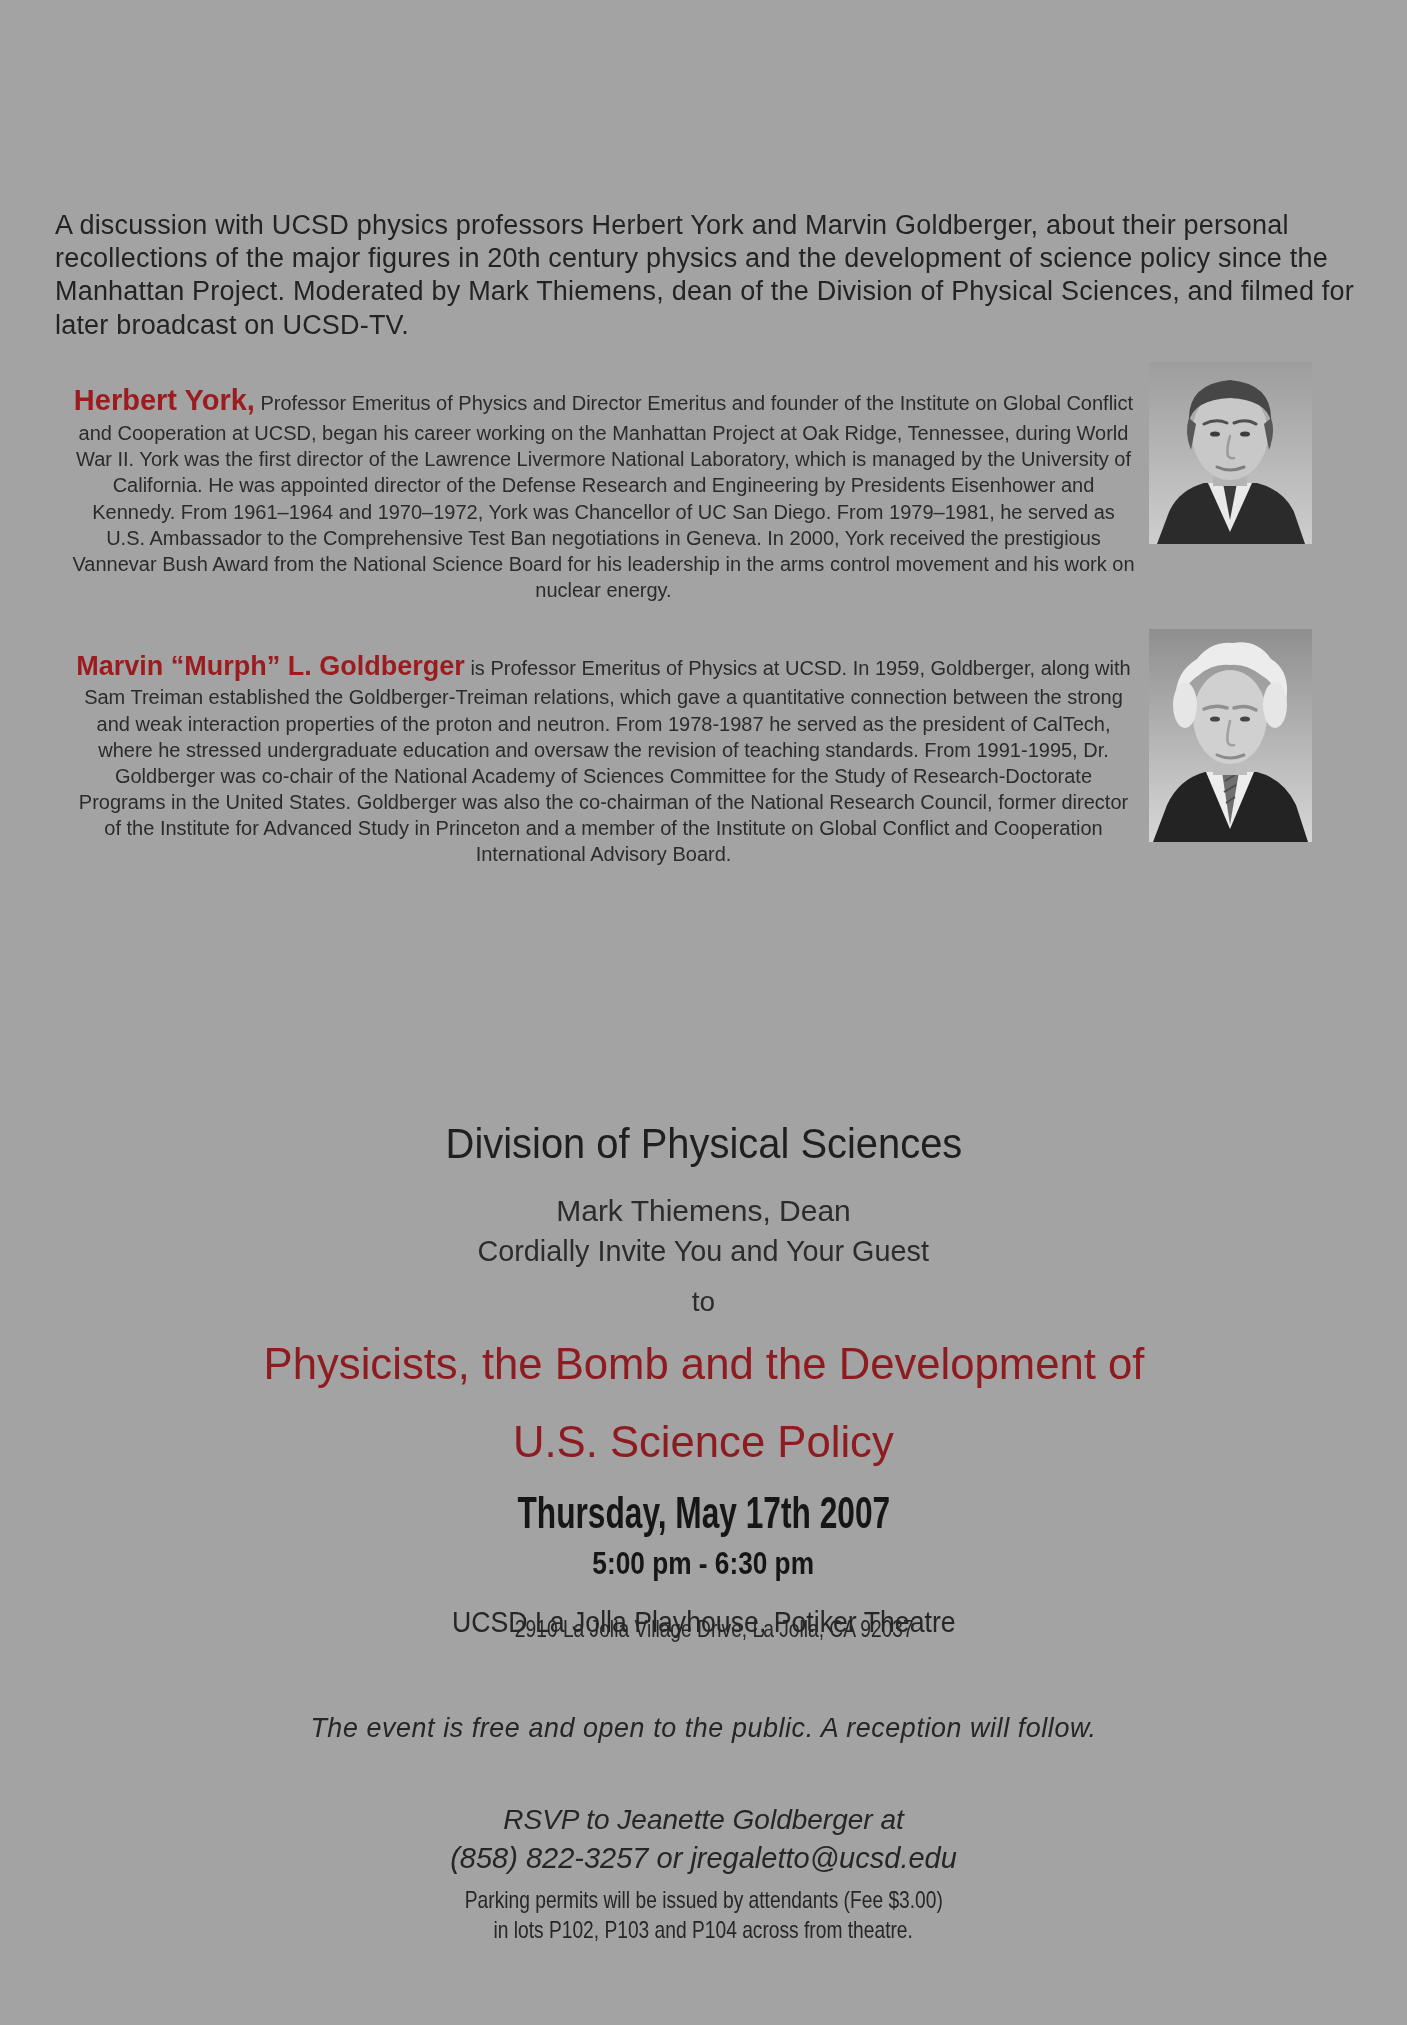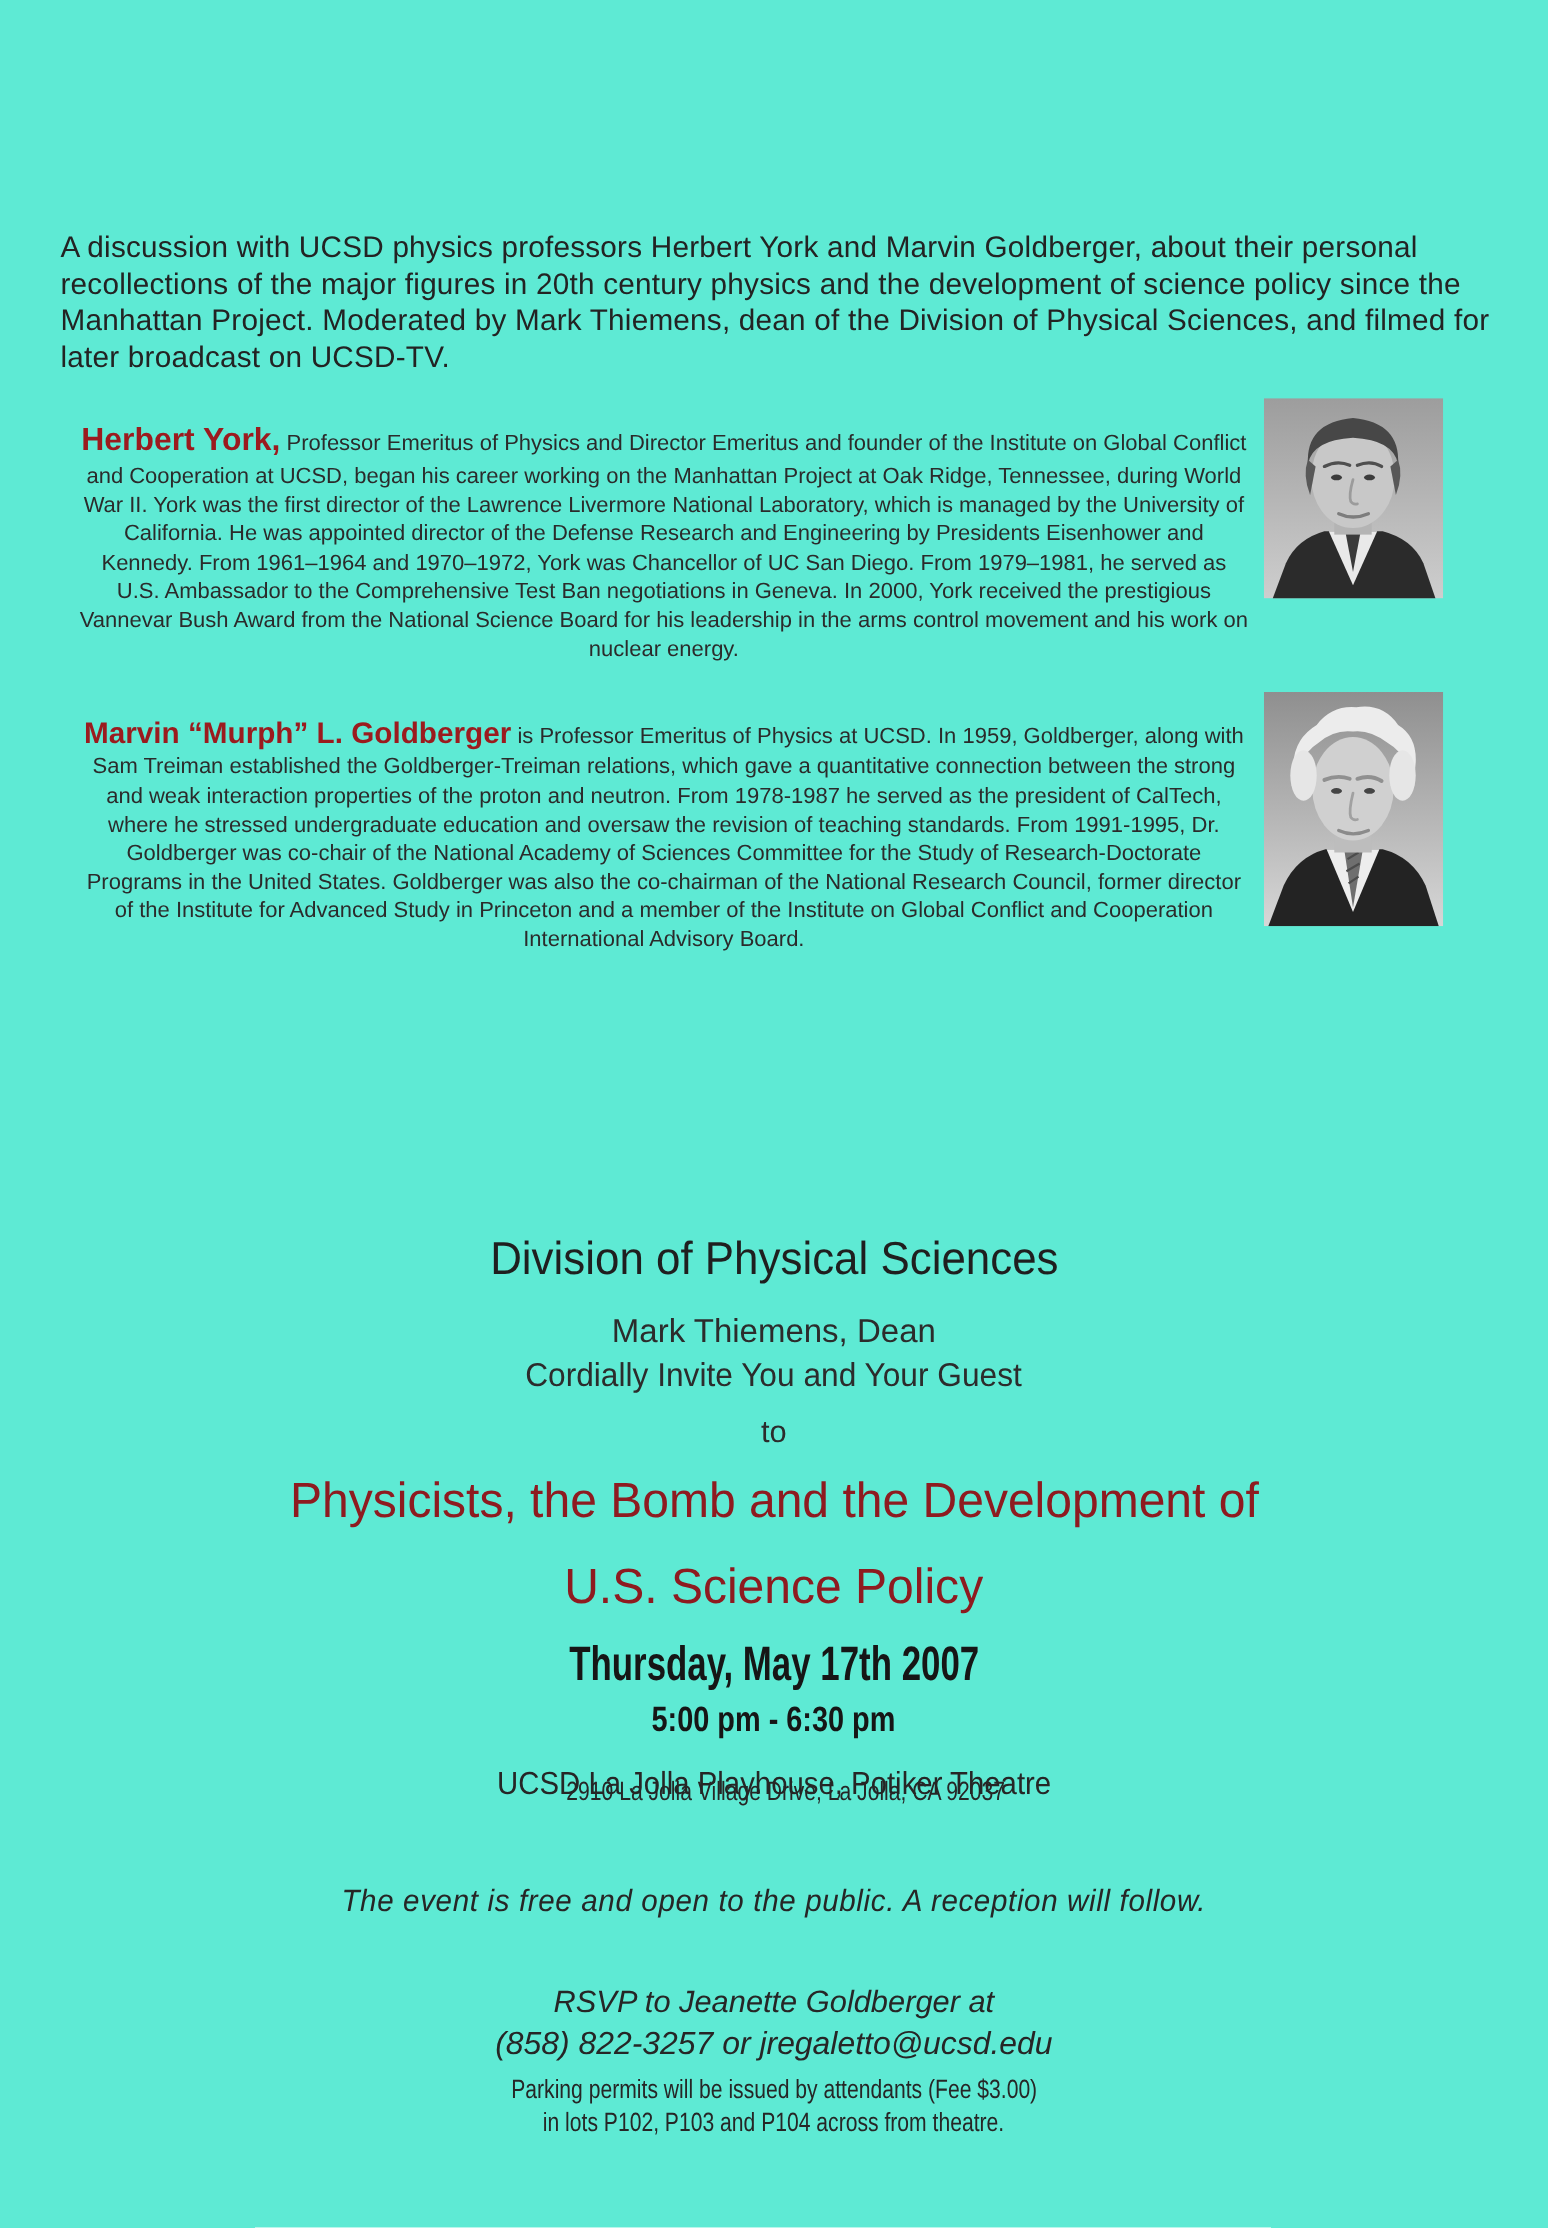--- a/index.html
+++ b/index.html
@@ -1,17 +1,17 @@
 <!DOCTYPE html>
 <html style="--accent-red: #9B1B1E; --title-red: #8E1B20;"><head>
 <meta charset="utf-8">
 <style>
   html,body { margin:0; padding:0; background:#ffffff; }
   .page {
-    position:relative; width:1407px; height:2025px; background:#5eead4;
+    position:relative; width:1407px; height:2025px; background:#a3a3a3;
     font-family:"Liberation Sans", sans-serif; color:#242424; overflow:hidden;
   }
   
   .intro {
     position:absolute; left:55px; top:182px; width:1302px;
     font-size:27px; line-height:1.23; letter-spacing:0.2px; color:#232323;
   }
   
   .speaker { position:absolute; display:flex; align-items:flex-start; width:1240px; left:72px; }
   .speaker-text { width:1063px; margin-right:14px; text-align:center; font-size:20px; line-height:1.31; color:#2b2b2b; }

